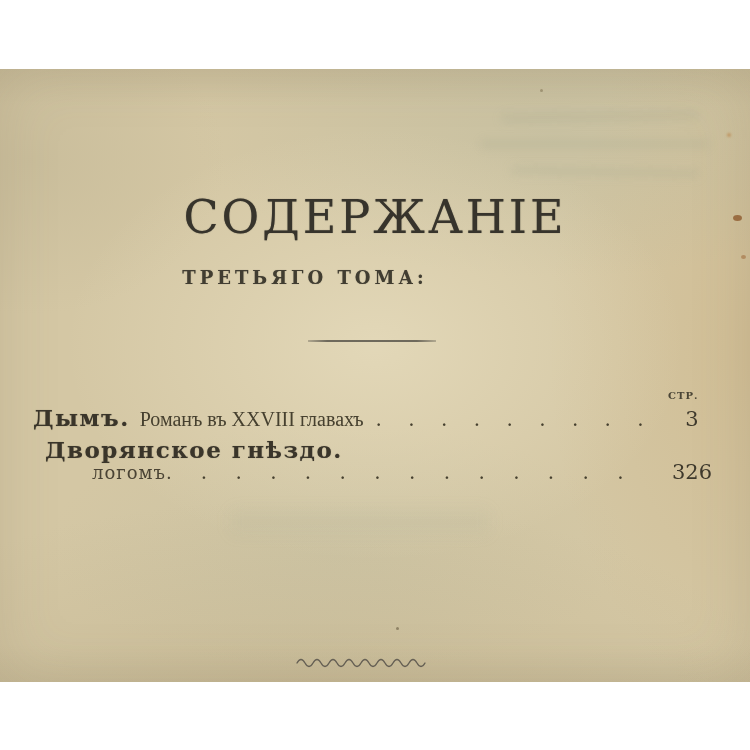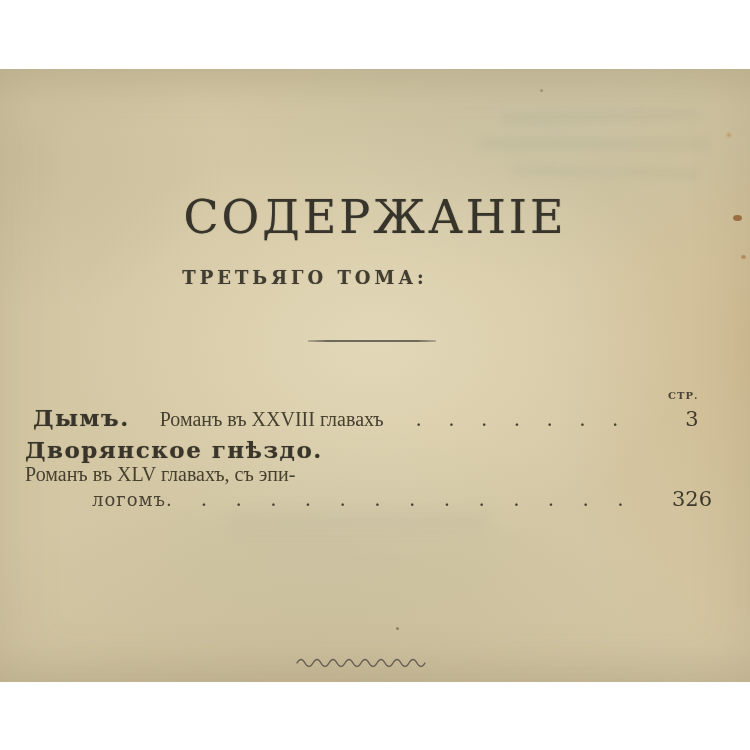--- a/index.html
+++ b/index.html
@@ -97,23 +97,23 @@
   }
   .toc-line {
     position: absolute;
     left: 33px;
     right: 30px;
     display: flex;
     align-items: baseline;
     color: #433d2f;
     white-space: nowrap;
   }
-  .toc-line.line1 { top: 335px; gap: 20px; }
-  .toc-line.line2 { top: 367px; left: 15px; flex-direction: column; }
-  .toc-line.line3 { top: 418px; left: 92px; gap: 16px; }
+  .toc-line.line1 { top: 335px; }
+  .toc-line.line2 { top: 367px; left: 45px; }
+  .toc-line.line3 { top: 391px; left: 92px; gap: 16px; }
   .work-title {
     font-size: 23px;
     font-weight: 700;
     letter-spacing: 1.5px;
     color: #3a352a;
     text-shadow: 0 0 1px rgba(58,53,42,0.45);
   }
   .work-desc {
     font-size: 20px;
     margin-left: 10px;
@@ -174,21 +174,20 @@
 
     <div class="toc-line line1">
       <span class="work-title">Дымъ.</span>
       <span class="work-desc">Романъ въ XXVIII главахъ</span>
       <span class="dots">. . . . . . . . .</span>
       <span class="pagenum">3</span>
     </div>
 
     <div class="toc-line line2">
       <span class="work-title">Дворянское гнѣздо.</span>
-      <span class="work-desc">Романъ въ XLV главахъ, съ эпи-</span>
     </div>
 
     <div class="toc-line line3">
       <span class="work-cont">логомъ.</span>
       <span class="dots">. . . . . . . . . . . . . . . . . .</span>
       <span class="pagenum">326</span>
     </div>
 
     <svg class="wavy" width="134" height="14" viewBox="0 0 134 14">
       <path d="M2,8 q4,-7 8,0 t8,0 t8,0 t8,0 t8,0 t8,0 t8,0 t8,0 t8,0 t8,0 t8,0 t8,0 t8,0 t8,0 t8,0 t8,0" fill="none" stroke="#57524a" stroke-width="1.4" stroke-linecap="round"></path>

